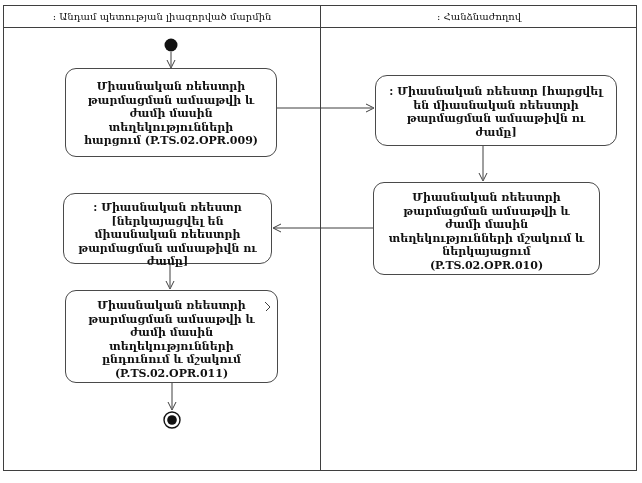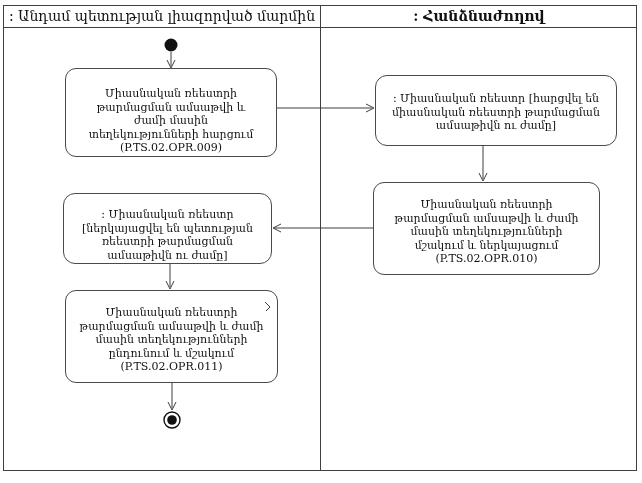--- a/index.html
+++ b/index.html
@@ -16,30 +16,30 @@
     border:1px solid #3f3f3f;box-sizing:border-box;
   }
   .lane-divider{
     position:absolute;left:320px;top:5px;width:1px;height:466px;
     background:#3f3f3f;
   }
   .lane-header{
     position:absolute;top:5px;height:23px;
     border-bottom:1px solid #3f3f3f;box-sizing:border-box;
     display:flex;align-items:center;justify-content:center;
-    font-size:14px;white-space:nowrap;
+    font-size:10px;white-space:nowrap;
   }
   .lane-header.left{left:4px;width:316px;}
-  .lane-header.right{left:321px;width:316px;font-weight:bold;}
+  .lane-header.right{left:321px;width:316px;}
   .node{
     position:absolute;box-sizing:border-box;
     border:1px solid #4a4a4a;background:#ffffff;
     font-size:11px;line-height:13.5px;text-align:center;
   }
-  .node .txt{display:block;margin:7px auto;}
+  .node .txt{display:block;margin:0 auto;font-weight:bold;}
   .activity{border-radius:11px;}
   .object{border-radius:12px;}
   #a1{left:65px;top:68px;width:212px;height:89px;padding-top:11px;}
   #a1 .txt{max-width:176px;}
   #o1{left:375px;top:75px;width:242px;height:71px;padding-top:9px;}
   #o1 .txt{max-width:216px;}
   #a2{left:373px;top:182px;width:227px;height:93px;padding-top:8px;}
   #a2 .txt{max-width:196px;}
   #o2{left:63px;top:193px;width:209px;height:71px;padding-top:7px;}
   #o2 .txt{max-width:196px;}
@@ -68,21 +68,21 @@
 
   <div id="o1" class="node object">
     <span class="txt">: Միասնական ռեեստր [հարցվել են միասնական ռեեստրի թարմացման ամսաթիվն ու ժամը]</span>
   </div>
 
   <div id="a2" class="node activity">
     <span class="txt">Միասնական ռեեստրի թարմացման ամսաթվի և ժամի մասին տեղեկությունների մշակում և ներկայացում (P.TS.02.OPR.010)</span>
   </div>
 
   <div id="o2" class="node object">
-    <span class="txt">: Միասնական ռեեստր [ներկայացվել են պետության ռեեստրի թարմացման ամսաթիվն ու ժամը]</span>
+    <span class="txt">: Միասնական ռեեստր [ներկայացվել են միասնական ռեեստրի թարմացման ամսաթիվն ու ժամը]</span>
   </div>
 
   <div id="a3" class="node activity">
     <span class="txt">Միասնական ռեեստրի թարմացման ամսաթվի և ժամի մասին տեղեկությունների ընդունում և մշակում (P.TS.02.OPR.011)</span>
   </div>
 
   <svg class="connectors" viewBox="0 0 642 483" xmlns="http://www.w3.org/2000/svg">
 
     <circle cx="171" cy="45" r="6.5" fill="#111111"></circle>
 

